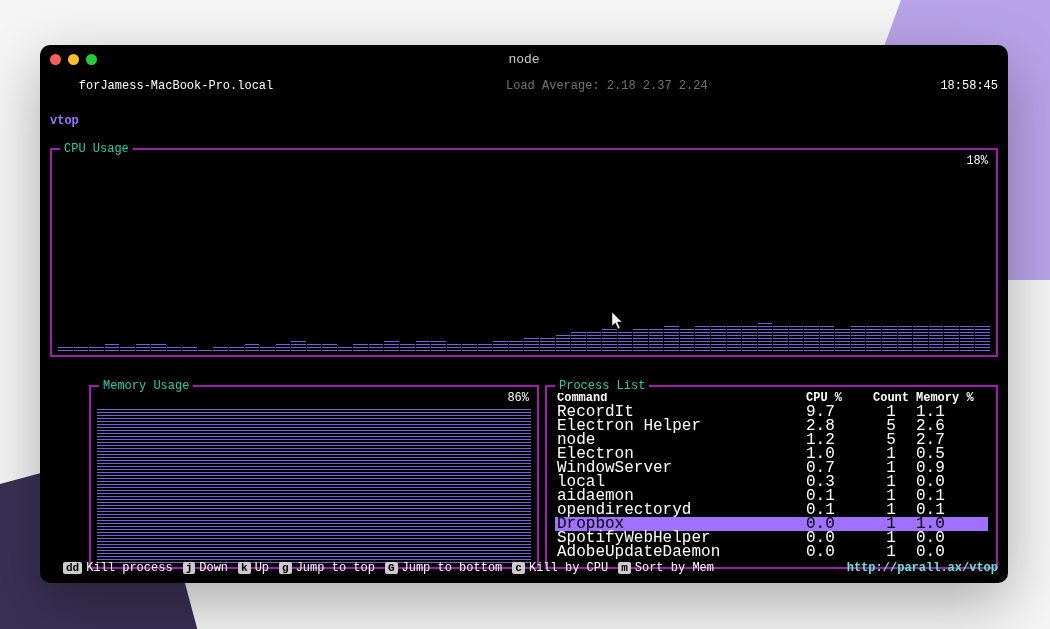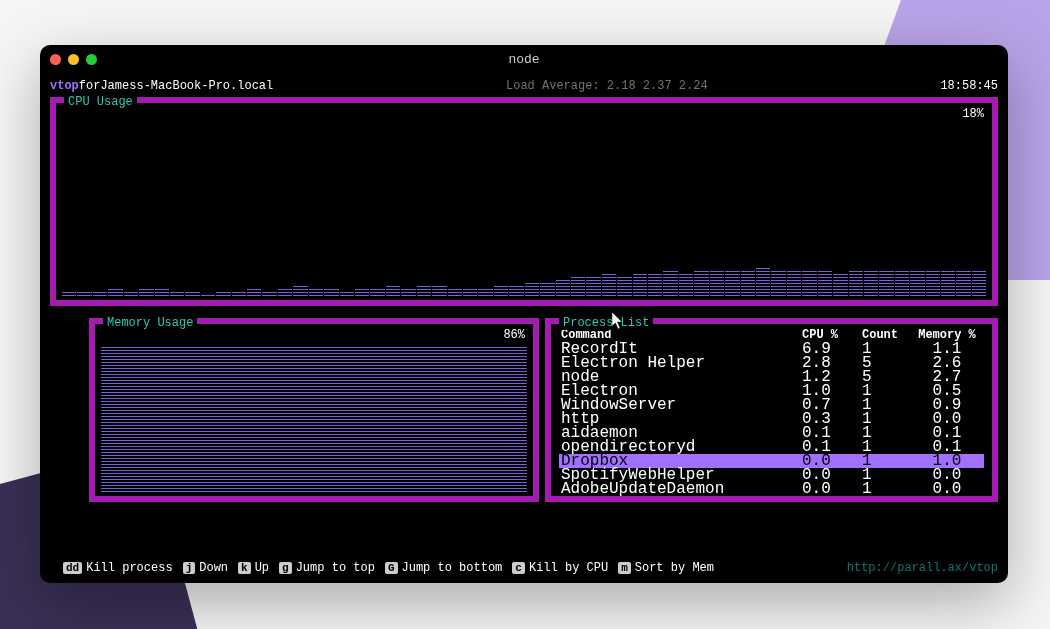--- a/index.html
+++ b/index.html
@@ -89,29 +89,29 @@
     }
     
     .header-line {
       display: flex;
       justify-content: space-between;
       color: #fff;
       font-size: 12px;
     }
     
     .header-left { display: flex; gap: 0; }
-    .vtop-name { color: #a070ff; font-weight: bold; }
+    .vtop-name { color: #a070ff; font-weight: bold; margin-top: 35px; }
     .hostname { color: #fff; }
     .load-avg { color: #737373; }
     .clock { color: #fff; }
     
     .panel {
-      border: 6px solid #a21caf;
+      border: 2px solid #a21caf;
       position: relative;
-      margin-top: 4px;
+      margin-top: 20px;
     }
     
     .panel-title {
       position: absolute;
       top: -8px;
       left: 8px;
       background: #000;
       padding: 0 4px;
       color: #2dcbb0;
       font-size: 12px;
@@ -189,22 +189,22 @@
     
     .ptable-header {
       display: flex;
       color: #fff;
       font-weight: bold;
       padding: 0 2px;
     }
     
     .col-cmd { flex: 1; }
     .col-cpu { width: 60px; text-align: left; }
-    .col-count { width: 50px; text-align: left; }
-    .col-mem { width: 70px; text-align: center; }
+    .col-count { width: 50px; text-align: center; }
+    .col-mem { width: 70px; text-align: left; }
     
     .ptable-row {
       display: flex;
       color: #fff;
       padding: 0 2px;
       font-size: 16px;
       line-height: 14px;
     }
     
     .ptable-row.selected {
@@ -237,21 +237,21 @@
     
     .key {
       background: #ccc;
       color: #000;
       padding: 0 3px;
       border-radius: 2px;
       font-size: 11px;
       font-weight: bold;
     }
     
-    .url { color: #0f766e; }
+    .url { color: #5eead4; font-weight: bold; }
     
     .cursor-arrow {
       position: absolute;
       top: 312px;
       left: 612px;
       z-index: 100;
       color: #fff;
       font-size: 16px;
       pointer-events: none;
     }
@@ -366,21 +366,21 @@
         <div class="process-table">
           <div class="ptable-header">
             <div class="col-cmd">Command</div>
             <div class="col-cpu">CPU %</div>
             <div class="col-count">Count</div>
             <div class="col-mem">Memory %</div>
           </div>
           <div id="process-rows">
               <div class="ptable-row">
                 <div class="col-cmd">RecordIt</div>
-                <div class="col-cpu">6.9</div>
+                <div class="col-cpu">9.7</div>
                 <div class="col-count">1</div>
                 <div class="col-mem">1.1</div>
               </div>
               <div class="ptable-row">
                 <div class="col-cmd">Electron Helper</div>
                 <div class="col-cpu">2.8</div>
                 <div class="col-count">5</div>
                 <div class="col-mem">2.6</div>
               </div>
               <div class="ptable-row">
@@ -395,21 +395,21 @@
                 <div class="col-count">1</div>
                 <div class="col-mem">0.5</div>
               </div>
               <div class="ptable-row">
                 <div class="col-cmd">WindowServer</div>
                 <div class="col-cpu">0.7</div>
                 <div class="col-count">1</div>
                 <div class="col-mem">0.9</div>
               </div>
               <div class="ptable-row">
-                <div class="col-cmd">http</div>
+                <div class="col-cmd">local</div>
                 <div class="col-cpu">0.3</div>
                 <div class="col-count">1</div>
                 <div class="col-mem">0.0</div>
               </div>
               <div class="ptable-row">
                 <div class="col-cmd">aidaemon</div>
                 <div class="col-cpu">0.1</div>
                 <div class="col-count">1</div>
                 <div class="col-mem">0.1</div>
               </div>

